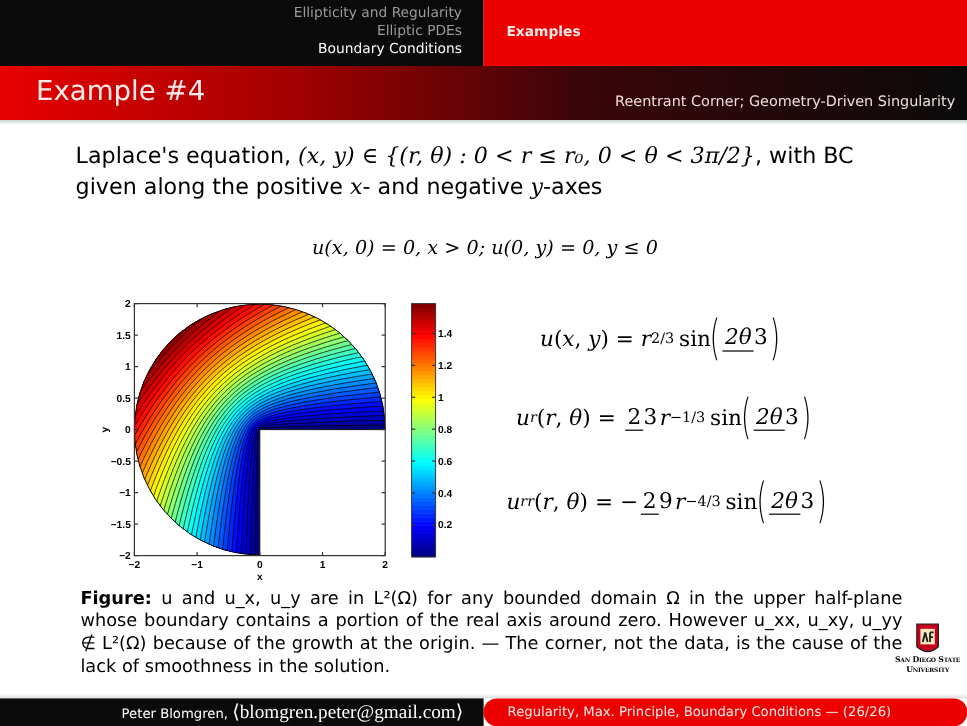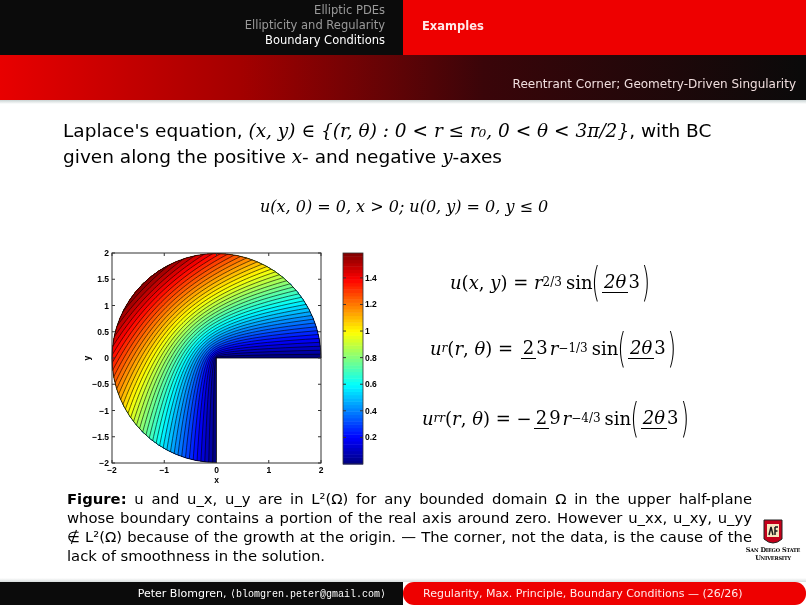--- a/index.html
+++ b/index.html
@@ -30,40 +30,41 @@
   sup { font-size: 12px; }
   sub { font-size: 12px; }
   .caption { position: absolute; left: 67px; top: 489px; width: 685px; font-size: 14.8px; line-height: 19px; text-align: justify; }
   .caption b { font-weight: bold; }
   .logo { position: absolute; left: 758px; top: 519px; width: 30px; height: 28px; }
   .logo-text { position: absolute; left: 740px; top: 546px; width: 66px; text-align: center; font-family: "DejaVu Serif", serif;
                font-size: 6.5px; line-height: 8px; font-weight: bold; letter-spacing: -0.2px; }
   .footer { position: absolute; left: 0; top: 582px; width: 806px; height: 23px; }
   .footer-left { position: absolute; left: 0; top: 0; width: 403px; height: 23px; background: #0b0b0b; color: #fff; font-size: 11px;
                  text-align: right; box-sizing: border-box; padding-right: 17px; line-height: 23px; }
-  .footer-left .mono { font-family: Liberation Mono, monospace; font-size: 10px; }
+  .footer-left .mono { font-family: Liberation Serif, serif; font-size: 16px; }
   .footer-right { position: absolute; left: 403px; top: 0; width: 403px; height: 23px; background: #ee0000; color: #ffeaea; font-size: 11px;
                   line-height: 23px; box-sizing: border-box; padding-left: 20px; border-radius: 11px; }
   .footer-top { position: absolute; left: 0; top: 578px; width: 806px; height: 4px; background: linear-gradient(#ffffff, #d9dede); }
 </style>
 </head>
 <body>
 
 <div class="topbar">
   <div class="topbar-left">
+    <div>Ellipticity and Regularity</div>
     <div>Elliptic PDEs</div>
-    <div>Ellipticity and Regularity</div>
     <div class="active">Boundary Conditions</div>
   </div>
   <div class="topbar-right">
     <span>Examples</span>
   </div>
 </div>
 
 <div class="titlebar">
+  <div class="title">Example #4</div>
   <div class="subtitle">Reentrant Corner; Geometry-Driven Singularity</div>
 </div>
 <div class="shadow"></div>
 
 <div class="para">
   <span>Laplace's equation,</span>
   <span class="math">(x, y) ∈ {(r, θ) : 0 &lt; r ≤ r₀, 0 &lt; θ &lt; 3π/2}</span><span>, with BC</span><br>
   <span>given along the positive </span><span class="math">x</span><span>- and negative </span><span class="math">y</span><span>-axes</span>
 </div>
 

